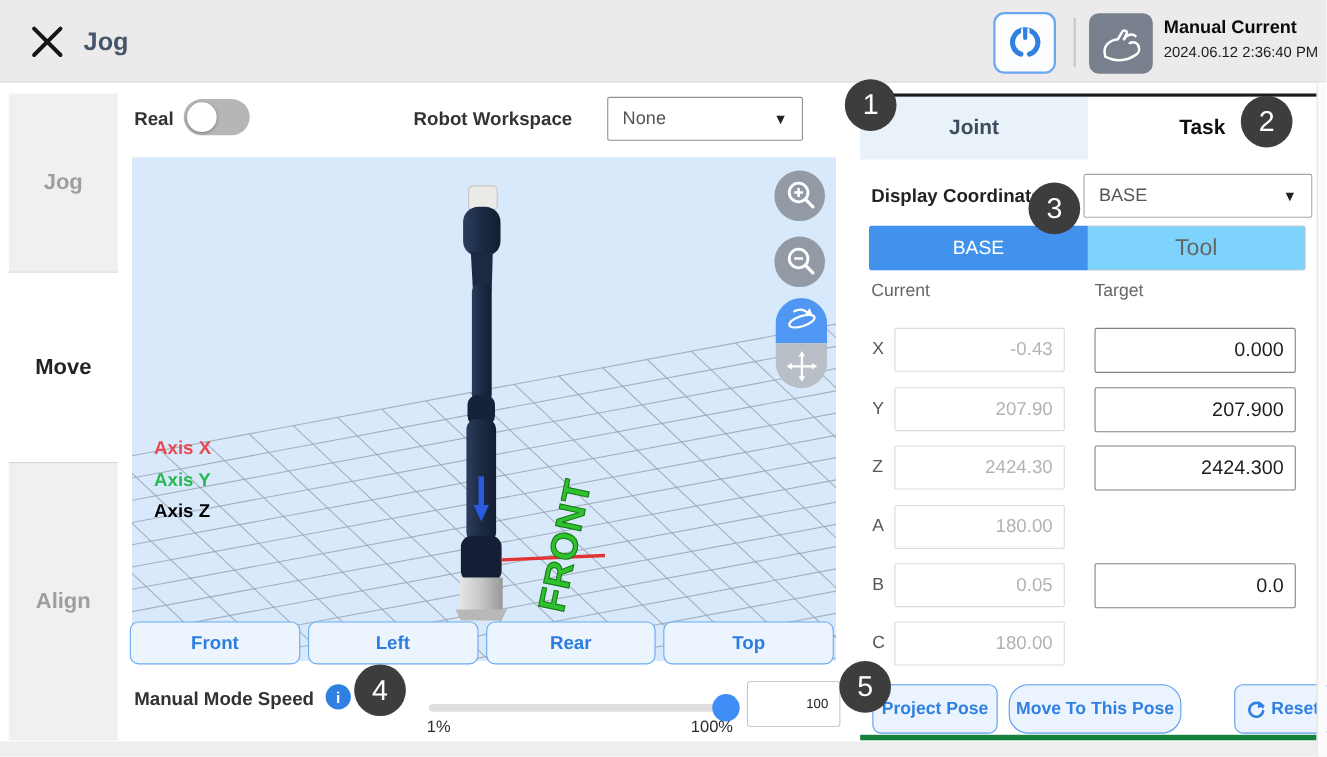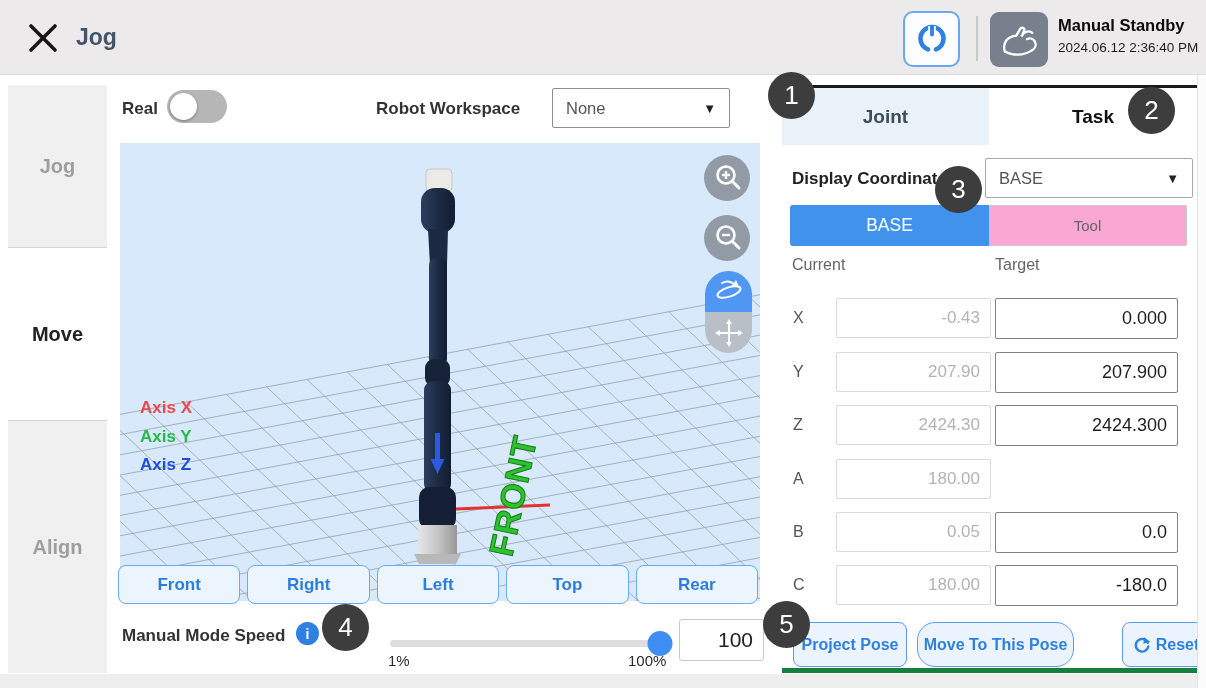--- a/index.html
+++ b/index.html
@@ -45,37 +45,37 @@
   .view-btn { flex:1; height:39px; background:#ecf4fd; border:1.5px solid #66abf3; border-radius:8px; color:#2b7de0; font-weight:bold; font-size:17px; display:flex; align-items:center; justify-content:center; cursor:pointer; }
 
   
   .speed-label { position:absolute; left:122px; top:626px; font-size:17px; font-weight:bold; color:#333; }
   .info-icon { position:absolute; left:296px; top:622px; width:23px; height:23px; border-radius:50%; background:#2f80e0; color:#fff; font-size:14px; font-weight:bold; display:flex; align-items:center; justify-content:center; }
   .slider-track { position:absolute; left:390px; top:640px; width:270px; height:7px; border-radius:4px; background:#dedede; cursor:pointer; }
   .slider-thumb { position:absolute; top:-9px; width:25px; height:25px; border-radius:50%; background:#3f8ef5; transform:translateX(-50%); cursor:grab; }
   .slider-min { position:absolute; left:388px; top:652px; font-size:15px; color:#2c2c2c; }
   .slider-max { position:absolute; left:628px; top:652px; font-size:15px; color:#2c2c2c; }
   .speed-box { position:absolute; left:679px; top:619px; width:85px; height:42px; background:#fff; border:1.5px solid #c9c9c9; border-radius:3px; }
-  .speed-box input { width:100%; height:100%; border:none; outline:none; text-align:right; padding-right:10px; font-size:21px; color:#222; font-family:"Liberation Sans",sans-serif; background:transparent; }
+  .speed-box input { width:100%; height:100%; border:none; outline:none; text-align:right; padding-right:10px; font-size:12px; color:#222; font-family:"Liberation Sans",sans-serif; background:transparent; }
 
   
   .panel { position:absolute; left:782px; top:85px; width:415px; height:588px; background:#fff; border-top:3px solid #1a1a1a; border-bottom:5px solid #15803d; }
   .ptab { position:absolute; top:0; height:57px; display:flex; align-items:center; justify-content:center; font-size:19px; font-weight:bold; cursor:pointer; }
   .ptab-joint { left:0; width:207px; background:#e9f1f9; color:#3f4c5c; }
   .ptab-task  { left:207px; width:208px; background:#ffffff; color:#101010; }
   .dc-label { position:absolute; left:10px; top:81px; font-size:17px; font-weight:bold; color:#222; }
   .dc-dd { position:absolute; left:203px; top:70px; width:208px; height:40px; background:#fff; border:1.5px solid #a8a8a8; border-radius:2px; display:flex; align-items:center; cursor:pointer; }
   .seg { position:absolute; left:8px; top:117px; width:397px; height:41px; display:flex; border-radius:3px; overflow:hidden; }
   .seg-base { width:199px; background:#4092ec; color:#fff; font-size:17.5px; display:flex; align-items:center; justify-content:center; cursor:pointer; }
-  .seg-tool { width:198px; background:#f9a8d4; color:#666; font-size:15px; border:1.5px solid #c9c9c9; border-left:none; display:flex; align-items:center; justify-content:center; cursor:pointer; }
+  .seg-tool { width:198px; background:#7dd3fc; color:#666; font-size:21px; border:1.5px solid #c9c9c9; border-left:none; display:flex; align-items:center; justify-content:center; cursor:pointer; }
   .col-h { position:absolute; top:168px; font-size:16px; color:#666; }
   .col-cur { left:10px; } .col-tgt { left:213px; }
   .crow { position:absolute; left:0; width:415px; height:40px; }
   .axis-letter { position:absolute; left:11px; top:0; line-height:40px; font-size:16px; color:#555; }
-  .cur-wrap { position:absolute; left:31px; top:0; width:155px; height:40px;margin-left:23px; }
+  .cur-wrap { position:absolute; left:31px; top:0; width:155px; height:40px; }
   .tgt-wrap { position:absolute; left:213px; top:0; width:183px; height:41px; }
   .cur-wrap input { width:100%; height:100%; border:1.5px solid #dadada; border-radius:2px; text-align:right; padding-right:10px; font-size:17px; color:#b3b3b3; background:#fff; outline:none; font-family:"Liberation Sans",sans-serif; }
   .tgt-wrap input { width:100%; height:100%; border:1.5px solid #828282; border-radius:2px; text-align:right; padding-right:10px; font-size:18px; color:#1e1e1e; background:#fff; outline:none; font-family:"Liberation Sans",sans-serif; }
   .pbtn { position:absolute; top:534px; height:45px; border-radius:8px; border:1.5px solid #5a9cf0; background:#eaf3fe; color:#2f80e0; font-weight:bold; font-size:16px; display:flex; align-items:center; justify-content:center; gap:5px; cursor:pointer; white-space:nowrap; }
   .pbtn-project { left:11px; width:114px; }
   .pbtn-move { left:135px; width:157px;border-radius:18px; }
   .pbtn-reset { left:308px; width:88px;margin-left:32px; }
 
   
   .footer-strip { position:absolute; left:0; top:674px; width:1206px; height:14px; background:#efeeee; }
@@ -110,21 +110,21 @@
     <div class="hand-box">
       <svg width="46" height="42" viewBox="0 0 52 46">
         <g fill="none" stroke="#ffffff" stroke-width="2.6" stroke-linecap="round" stroke-linejoin="round">
           <path d="M10 36 c-3 -10 3 -17 13 -18 l4 -7 c1.5 -3 6 -2 5 1 l-2.5 6"></path>
           <path d="M29 18 c3 -5 9 -6 12 -3"></path>
           <path d="M35 22 c4 -2 8 0 9 3"></path>
           <path d="M44 25 c2 4 0 8 -4 10 c-9 6 -21 6 -30 1"></path>
         </g>
       </svg>
     </div>
-    <div class="status-mode">Manual Standby</div>
+    <div class="status-mode">Manual Current</div>
     <div class="status-time">2024.06.12 2:36:40 PM</div>
   </header>
 
   <nav>
     <div class="side-tab side-jog">
       <span>Jog</span>
     </div>
     <div class="side-tab side-move">
       <span>Move</span>
     </div>
@@ -233,21 +233,21 @@
         <path d="M294 411 h47 l-5 10 h-37 z" fill="#b8b8b8"></path>
         <line x1="317.5" y1="290" x2="317.5" y2="318" stroke="#2b5ae0" stroke-width="5"></line>
         <polygon points="310.5,316 324.5,316 317.5,331" fill="#2b5ae0"></polygon>
       </g>
       <line x1="336" y1="366" x2="430" y2="362" stroke="#e23333" stroke-width="3"></line>
       <text transform="translate(392,415) rotate(-78)" font-size="34" font-weight="bold" fill="#2ec22e" stroke="#157a15" stroke-width="1" letter-spacing="1" font-family="Liberation Sans, sans-serif">FRONT</text>
     </svg>
 
     <div class="axis-label" style="top:255px; color:#E8494E;">Axis X</div>
     <div class="axis-label" style="top:284px; color:#28B850;">Axis Y</div>
-    <div class="axis-label" style="top:312px; color:#1d4ed8;">Axis Z</div>
+    <div class="axis-label" style="top:312px; color:#000000;">Axis Z</div>
 
     <div class="vp-circle" style="top:12px;">
       <svg width="40" height="40" viewBox="0 0 40 40">
         <circle cx="19" cy="17" r="8.5" fill="none" stroke="#fff" stroke-width="2.6"></circle>
         <line x1="25.5" y1="23.5" x2="32" y2="30" stroke="#fff" stroke-width="3" stroke-linecap="round"></line>
         <line x1="15" y1="17" x2="23" y2="17" stroke="#fff" stroke-width="2.4"></line>
         <line x1="19" y1="13" x2="19" y2="21" stroke="#fff" stroke-width="2.4"></line>
       </svg>
     </div>
     <div class="vp-circle" style="top:72px;">
@@ -277,24 +277,23 @@
           <polygon points="17,30 14,25 20,25" fill="#fff"></polygon>
           <polygon points="3,16 8,13 8,19" fill="#fff"></polygon>
           <polygon points="31,16 26,13 26,19" fill="#fff"></polygon>
         </svg>
       </div>
     </div>
   </div>
 
   <div class="view-btn-row">
     <div class="view-btn">Front</div>
-    <div class="view-btn">Right</div>
     <div class="view-btn">Left</div>
+    <div class="view-btn">Rear</div>
     <div class="view-btn">Top</div>
-    <div class="view-btn">Rear</div>
   </div>
 
   <div class="speed-label">Manual Mode Speed</div>
   <div class="info-icon">i</div>
   <div class="slider-track">
     <div class="slider-thumb" style="left: 100%;"></div>
   </div>
   <div class="slider-min">1%</div>
   <div class="slider-max">100%</div>
   <div class="speed-box">
@@ -343,21 +342,20 @@
       <span class="cur-wrap"><input readonly="" value="180.00" style=""></span>
     </div>
     <div class="crow" style="top:424px;">
       <span class="axis-letter">B</span>
       <span class="cur-wrap"><input readonly="" value="0.05" style=""></span>
       <span class="tgt-wrap"><input value="0.0" style=""></span>
     </div>
     <div class="crow" style="top:477px;">
       <span class="axis-letter">C</span>
       <span class="cur-wrap"><input readonly="" value="180.00" style=""></span>
-      <span class="tgt-wrap"><input value="-180.0" style=""></span>
     </div>
 
     <div class="pbtn pbtn-project">
       <span>Project Pose</span>
     </div>
     <div class="pbtn pbtn-move">
       <span>Move To This Pose</span>
     </div>
     <div class="pbtn pbtn-reset">
       <svg width="18" height="18" viewBox="0 0 20 20">

